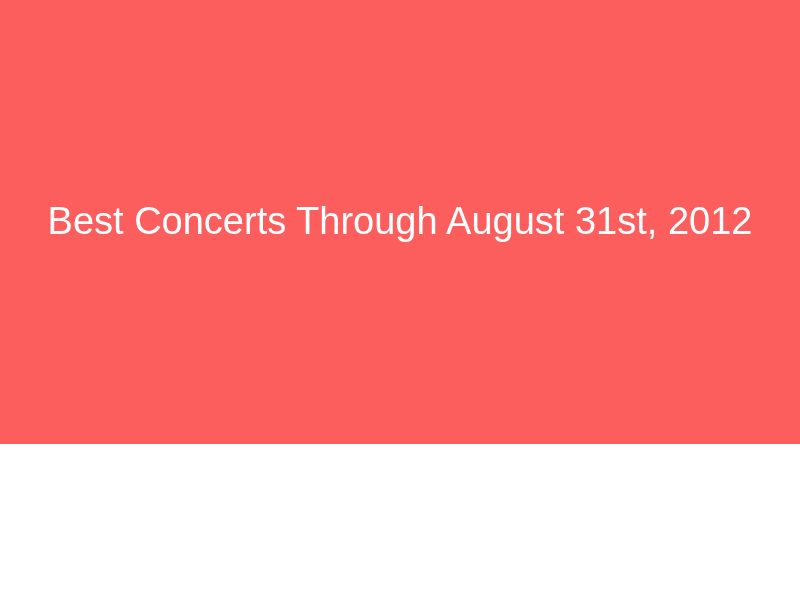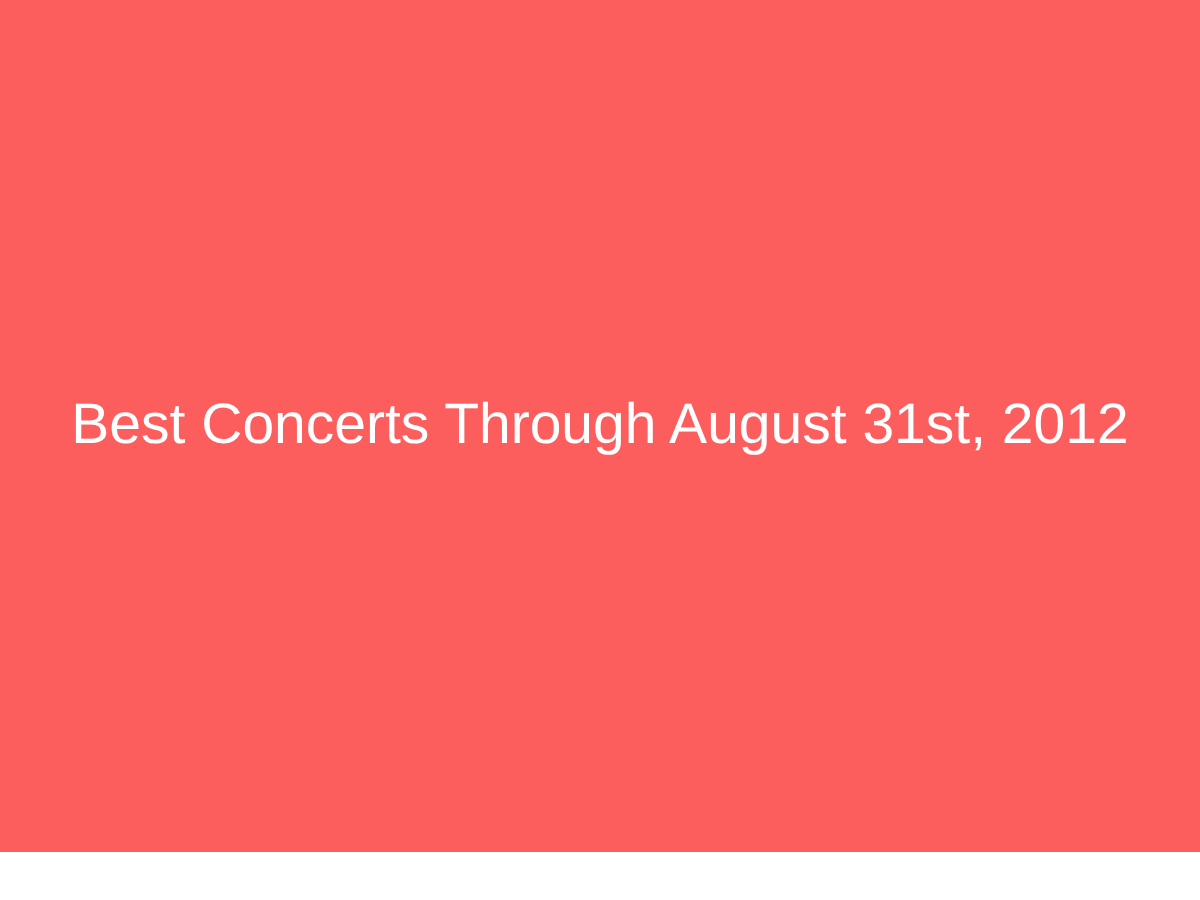--- a/index.html
+++ b/index.html
@@ -13,21 +13,21 @@
     height: 600px;
     overflow: hidden;
     font-family: "Liberation Sans", sans-serif;
     -webkit-font-smoothing: antialiased;
   }
 
   .placeholder-canvas {
     position: relative;
     box-sizing: border-box;
     width: 800px;
-    height: 568px;
+    height: 444px;
     background: #fc5e5e;
     display: flex;
     align-items: center;
     justify-content: center;
     text-align: center;
     overflow: hidden;
   }
 
   .placeholder-caption {
     display: block;

